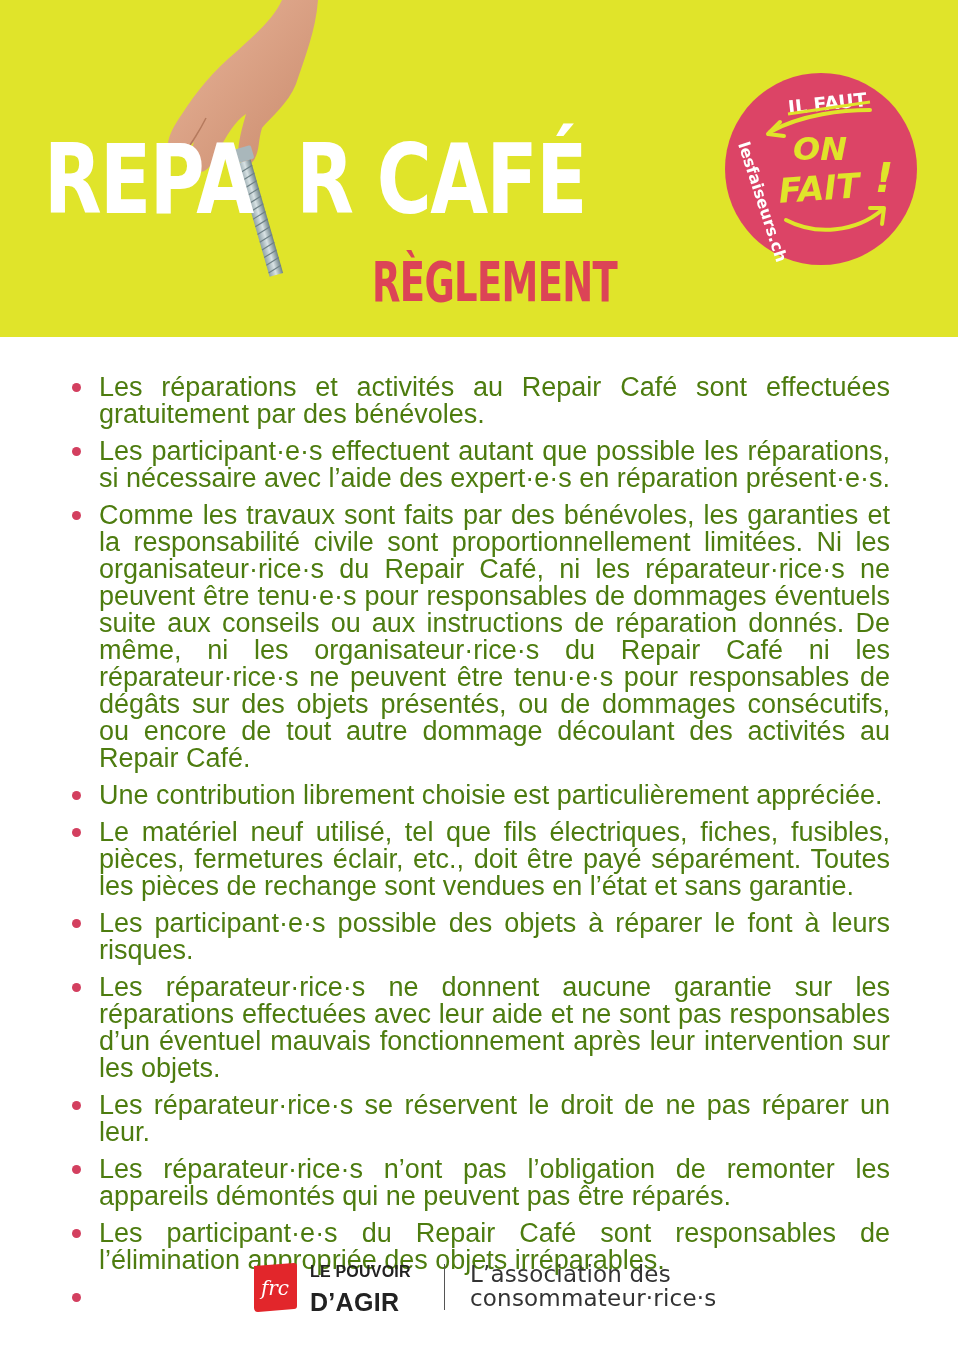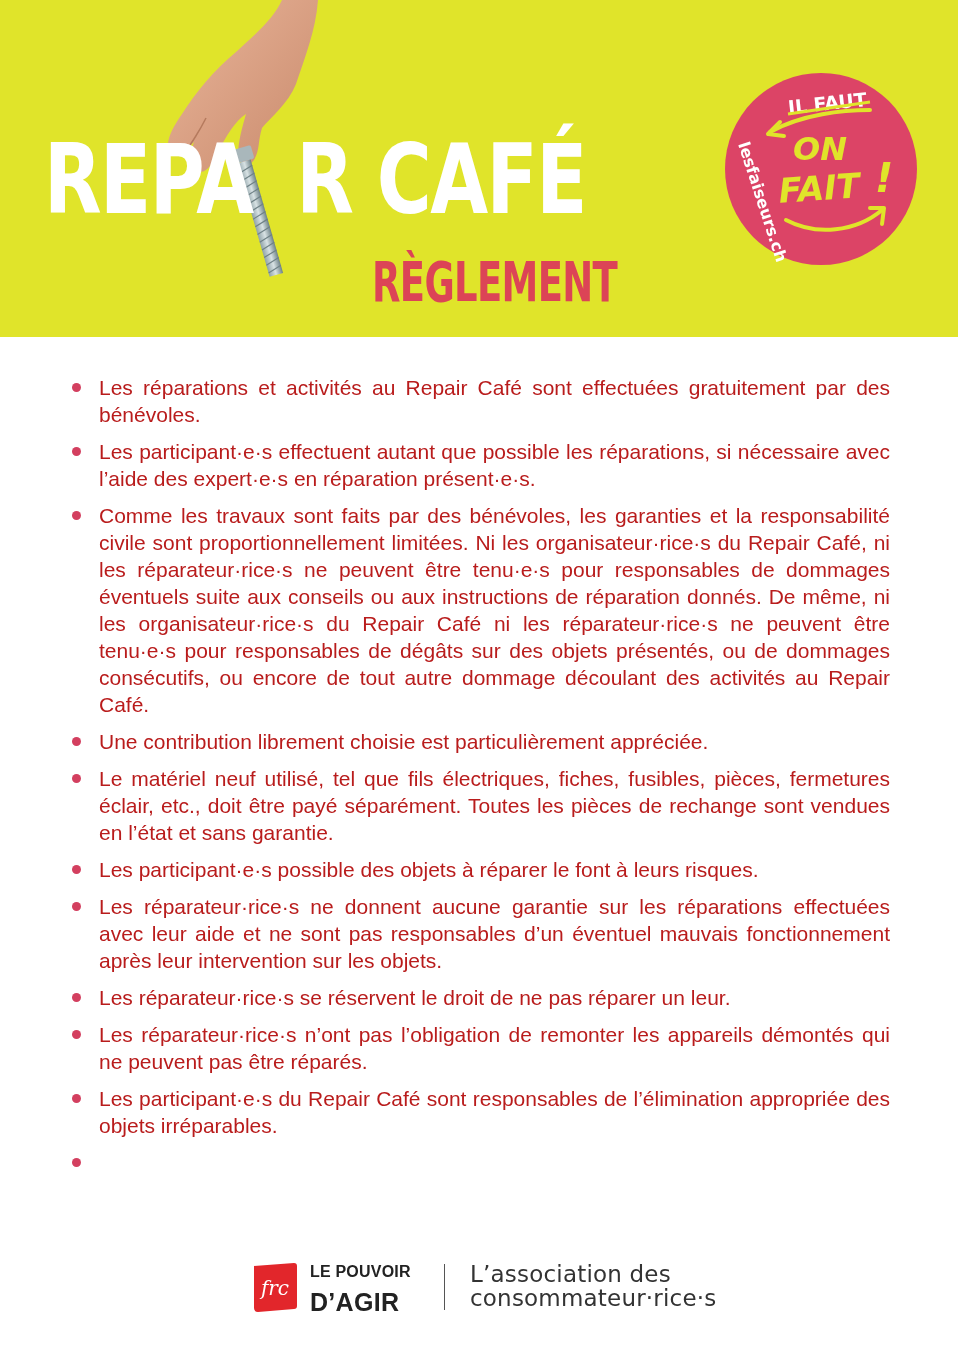--- a/index.html
+++ b/index.html
@@ -10,21 +10,21 @@
     .hand { position: absolute; left: 0; top: 0; }
 
     .title { position: absolute; left: 44px; top: 132px; font-family: "DejaVu Sans", sans-serif; font-weight: bold; font-size: 96px; color: #ffffff; letter-spacing: -2px; white-space: nowrap; transform: scaleX(0.78); transform-origin: left top; line-height: 1; }
     .title .gap { display: inline-block; width: 56px; }
 
     .subtitle { position: absolute; left: 372px; top: 254px; font-family: "DejaVu Sans", sans-serif; font-weight: bold; font-size: 56px; color: #dc4456; white-space: nowrap; transform: scaleX(0.66); transform-origin: left top; line-height: 1; letter-spacing: -1px; }
 
     .badge { position: absolute; left: 724px; top: 72px; width: 194px; height: 194px; }
 
     .rules { position: absolute; left: 72px; top: 374px; width: 818px; margin: 0; padding: 0; list-style: none; }
-    .rule { position: relative; padding-left: 27px; margin: 0 0 10px 0; font-family: "Liberation Sans", sans-serif; font-size: 21px; line-height: 27px; color: #b91c1c; text-align: justify; }
+    .rule { position: relative; padding-left: 27px; margin: 0 0 10px 0; font-family: "Liberation Sans", sans-serif; font-size: 27px; line-height: 27px; color: #4d7c0f; text-align: justify; }
     .rule .dot { position: absolute; left: 0; top: 9px; width: 9px; height: 9px; border-radius: 50%; background: #d33f5f; }
 
     .footer { position: absolute; left: 250px; top: 1258px; height: 60px; width: 470px; }
     .frc-logo { position: absolute; left: 0; top: 4px; width: 48px; height: 51px; }
     .brand { position: absolute; left: 60px; top: 6px; font-family: "Liberation Sans", sans-serif; font-weight: bold; color: #222; line-height: 1; }
     .brand .l1 { font-size: 16px; letter-spacing: 0.2px; }
     .brand .l2 { font-size: 25px; margin-top: 10px; letter-spacing: 0.3px; }
     .divider { position: absolute; left: 194px; top: 6px; width: 1px; height: 46px; background: #555; }
     .tagline { position: absolute; left: 220px; top: 4px; font-family: "DejaVu Sans", sans-serif; font-size: 23px; line-height: 24px; color: #333; font-weight: normal; letter-spacing: 0.2px; }
   </style>

